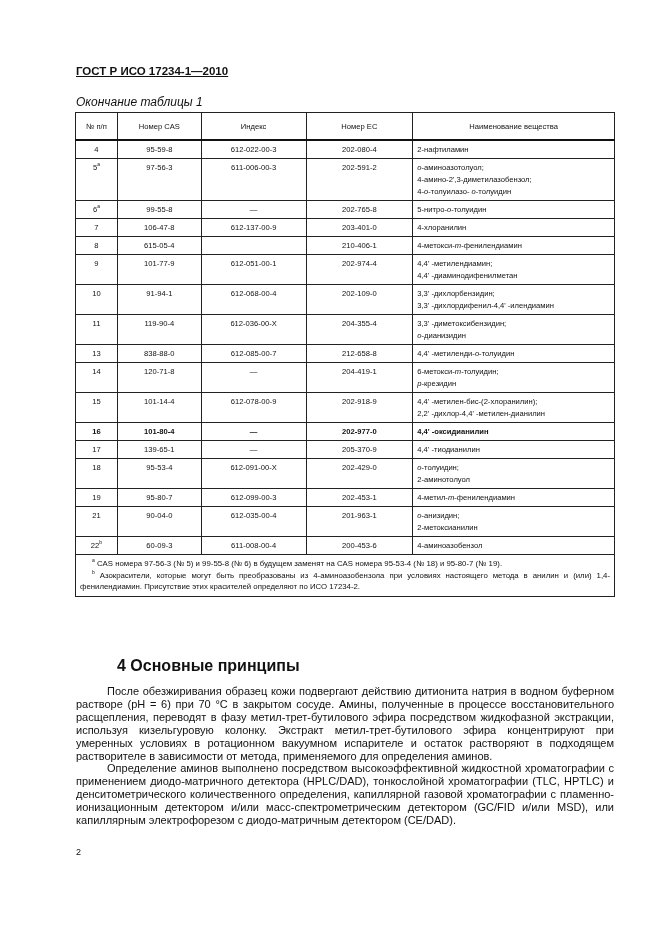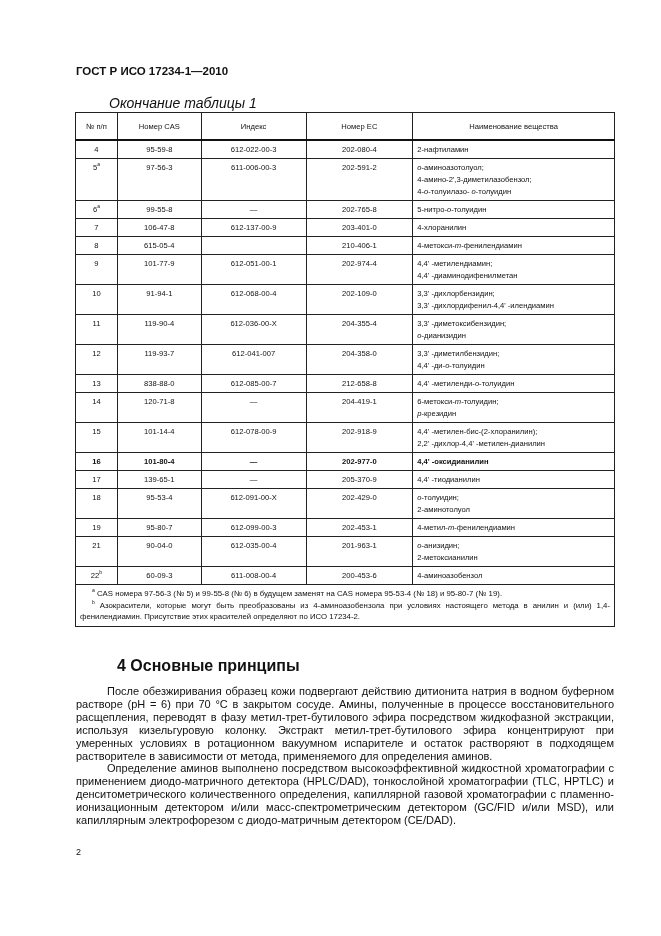--- a/index.html
+++ b/index.html
@@ -1,19 +1,19 @@
 <!DOCTYPE html>
 <html><head>
   <meta charset="utf-8">
   <style>
     html, body { margin: 0; padding: 0; background: #ffffff; }
     body { width: 661px; height: 936px; position: relative; overflow: hidden;
            font-family: "Liberation Sans", sans-serif; color: #111; }
-    .doc-header { position: absolute; left: 76px; top: 65px; font-size: 11.5px; font-weight: bold; }
-    .table-caption { position: absolute; left: 76px; top: 95px; font-size: 14px; font-style: italic; margin-left: 33px; }
+    .doc-header { position: absolute; left: 76px; top: 65px; font-size: 11.5px; font-weight: bold; text-decoration: underline; }
+    .table-caption { position: absolute; left: 76px; top: 95px; font-size: 12px; font-style: italic; }
     table.main { position: absolute; left: 75px; top: 112px; width: 540px; border-collapse: collapse;
                  font-size: 7.6px; padding-left: 24px; }
     table.main td, table.main th { border: 1px solid #222; padding: 0; vertical-align: top; }
     table.main th { font-weight: normal; height: 26px; vertical-align: middle; text-align: center;
                     border-bottom: 2px solid #111; }
     table.main td.c { text-align: center; padding-top: 3px; }
     table.main td.n { padding: 3px 4px 2px 4px; line-height: 12px; }
     table.main td.c { line-height: 12px; }
     sup { font-size: 5px; vertical-align: super; line-height: 0; }
     .it { font-style: italic; }
@@ -119,30 +119,20 @@
       <tr style="height: 29px;">
         <td class="c">11</td>
         <td class="c">119-90-4</td>
         <td class="c">612-036-00-X</td>
         <td class="c">204-355-4</td>
         <td class="n">
           <div>3,3' -диметоксибензидин;</div>
           <div><span class="it">о</span>-дианизидин</div>
         </td>
       </tr>
-      <tr style="height: 29px;">
-        <td class="c">12</td>
-        <td class="c">119-93-7</td>
-        <td class="c">612-041-007</td>
-        <td class="c">204-358-0</td>
-        <td class="n">
-          <div>3,3' -диметилбензидин;</div>
-          <div>4,4' -ди-<span class="it">о</span>-толуидин</div>
-        </td>
-      </tr>
       <tr style="height: 17px;">
         <td class="c">13</td>
         <td class="c">838-88-0</td>
         <td class="c">612-085-00-7</td>
         <td class="c">212-658-8</td>
         <td class="n">
           <div>4,4' -метиленди-<span class="it">о</span>-толуидин</div>
         </td>
       </tr>
       <tr style="height: 29px;">

